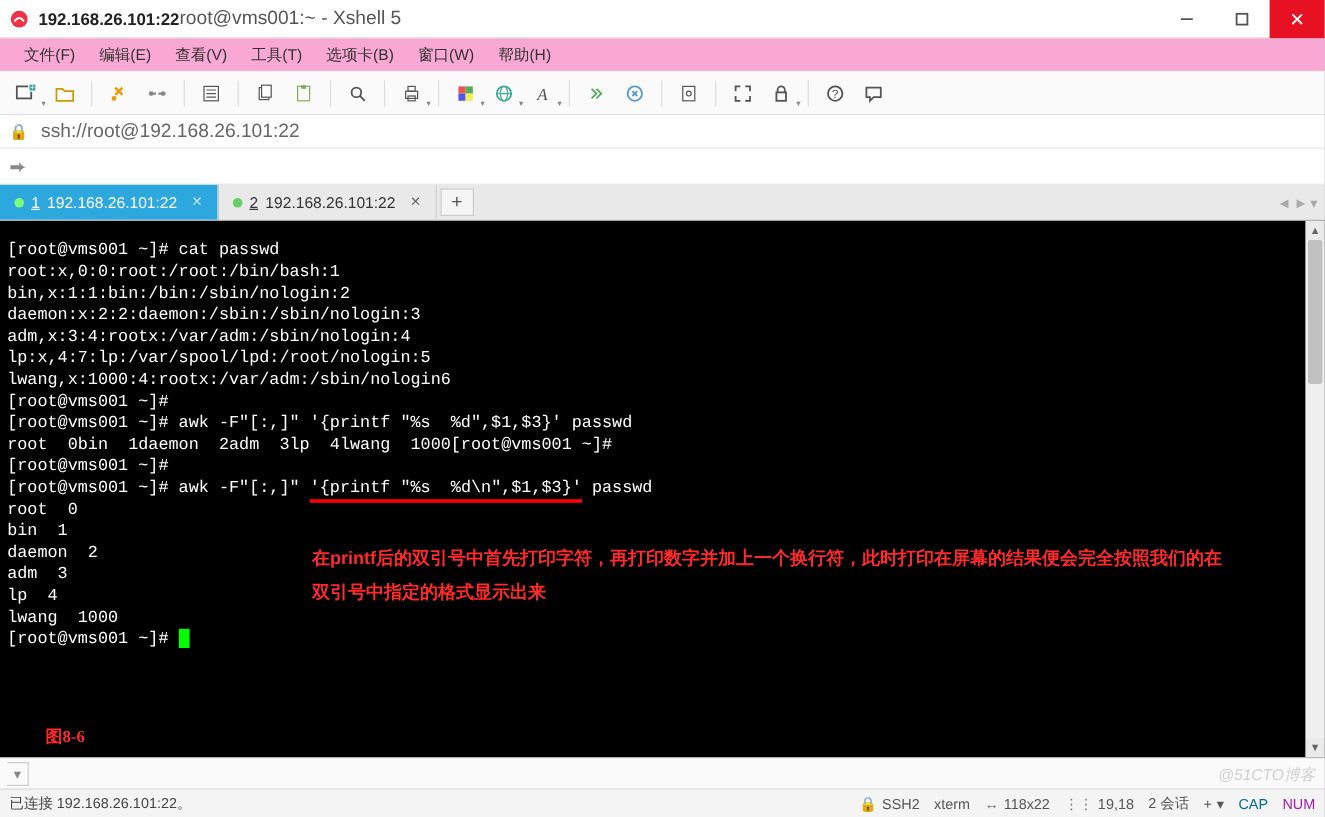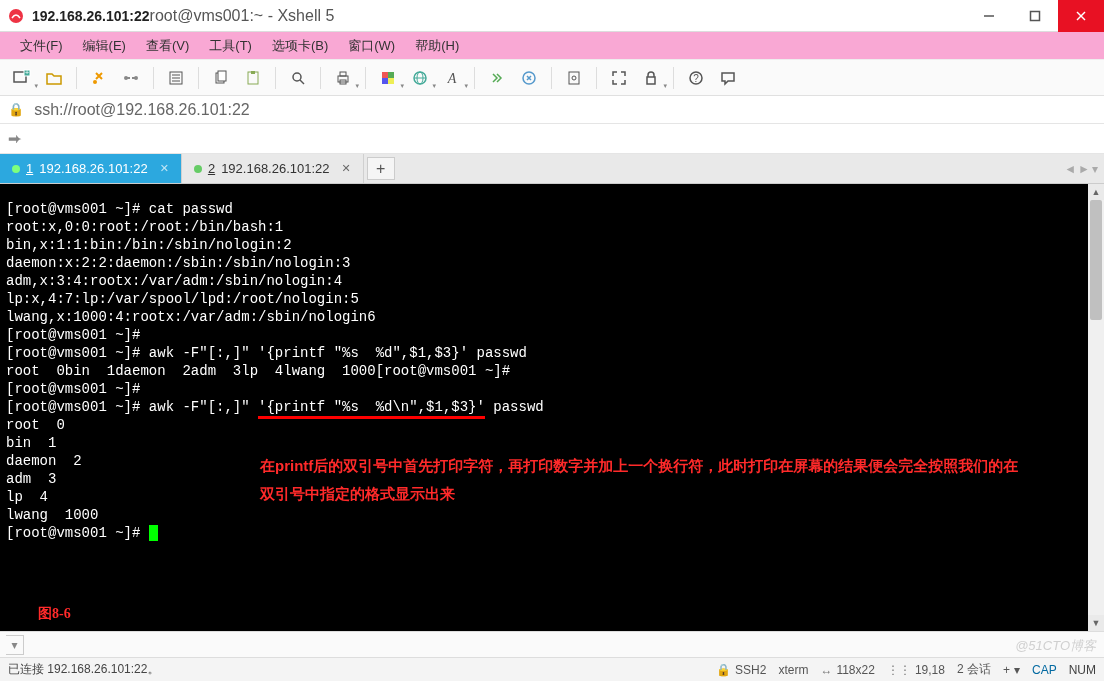--- a/index.html
+++ b/index.html
@@ -305,16 +305,16 @@
       <span class="ico">↔</span>
       <span>118x22</span>
     </span>
   <span class="seg">
       <span class="ico">⋮⋮</span>
       <span>19,18</span>
     </span>
   <span class="seg">2 会话</span>
   <span class="seg"><span>+</span> ▾</span>
   <span class="seg" style="color:#0369a1">CAP</span>
-  <span class="seg" style="color:#404040">NUM</span>
+  <span class="seg" style="color:#a21caf">NUM</span>
 </div>
 
 <div class="watermark">@51CTO博客</div>
 
 </body></html>

